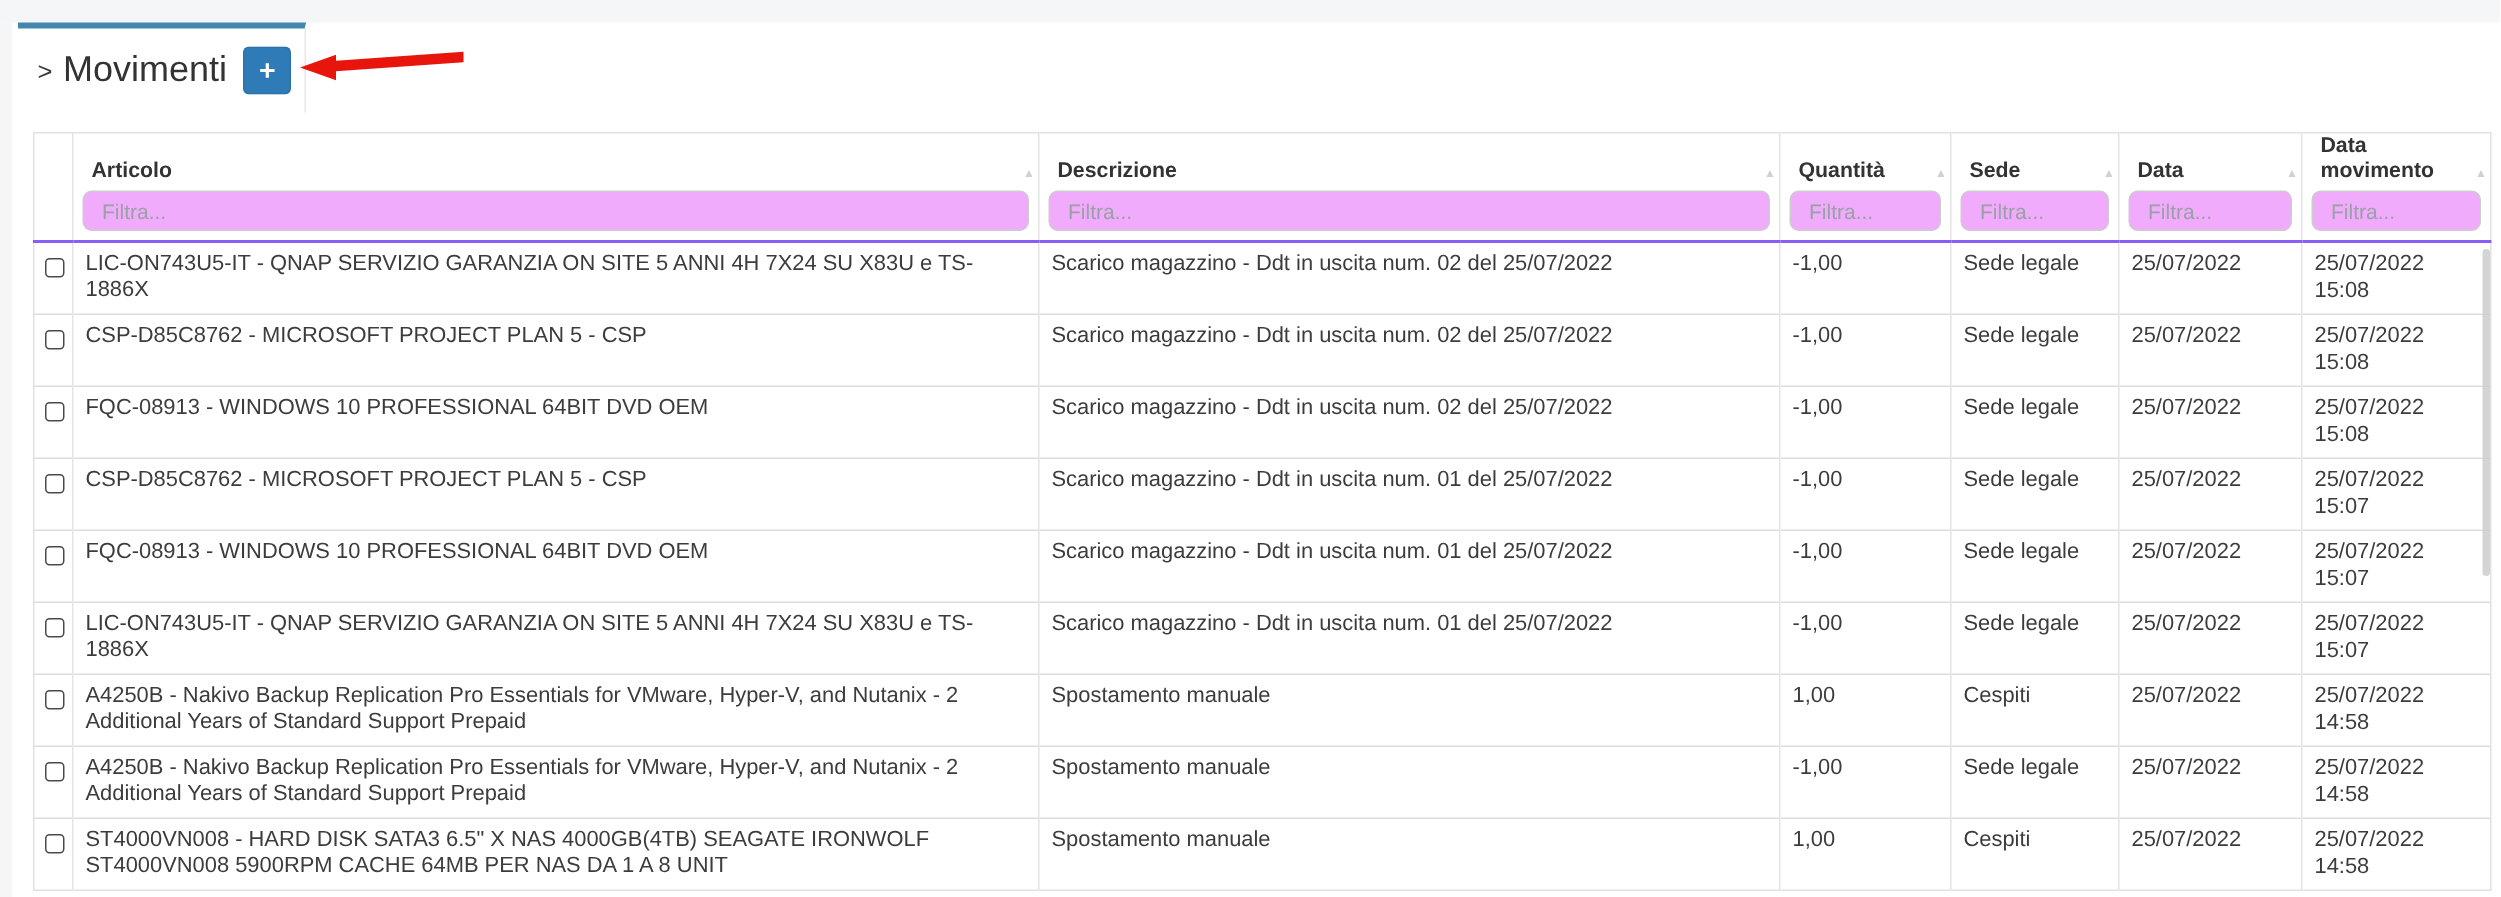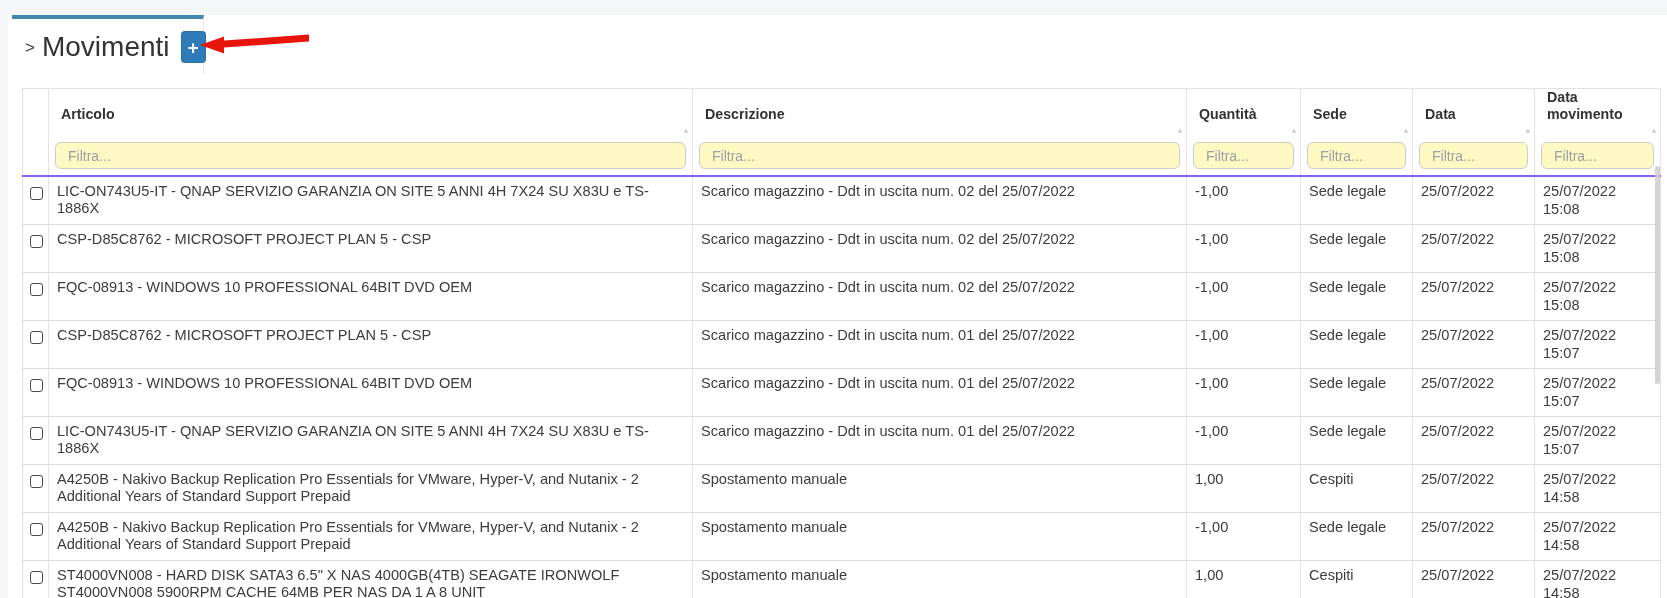--- a/index.html
+++ b/index.html
@@ -16,21 +16,21 @@
   .top-strip{position:absolute;left:0;top:0;width:1667px;height:15px;background:#f5f6f7;}
   .left-strip{position:absolute;left:0;top:15px;width:8px;height:583px;background:#f5f6f7;}
 
   
   .tab{
     position:absolute;left:12px;top:15px;width:192px;height:60px;background:#fff;
     border-top:4px solid var(--tab-accent);border-right:1px solid #e7e7e7;
     display:flex;align-items:center;padding-left:13px;cursor:pointer;
   }
   .tab-chevron{font-size:17px;color:#3a3a3a;margin-right:7px;margin-top:1px;}
-  .tab-title{font-size:28px;color:#333;}
+  .tab-title{font-size:24px;color:#333;}
   .add-btn{
     width:32px;height:32px;margin-left:11px;border:1px solid rgba(0,0,0,0.08);border-radius:4px;
     background:var(--add-button-bg);color:#fff;font-size:19px;font-weight:bold;
     display:flex;align-items:center;justify-content:center;cursor:pointer;line-height:1;
   }
   .annotation-arrow{position:absolute;left:196px;top:30px;pointer-events:none;}
 
   
   table.mov{
     position:absolute;left:22px;top:88px;width:1638px;
@@ -38,21 +38,21 @@
     border:1px solid #e2e2e2;
   }
   thead th{
     position:relative;vertical-align:bottom;padding:0 6px 6px 6px;text-align:left;
     border-left:1px solid #e4e4e4;border-bottom:2px solid #8b5cf6;height:69px;
   }
   thead th:first-child{border-left:none;}
   .th-label{font-weight:bold;font-size:14.2px;color:#333;margin:0 0 4px 6px;line-height:17px;}
   .filter{
     width:100%;height:27px;border:1px solid #ccc;border-radius:6px;padding:0 12px;
-    font-size:14px;color:#555;font-family:"Liberation Sans", sans-serif;outline:none;background:#fef9c3;margin-top:15px;
+    font-size:14px;color:#555;font-family:"Liberation Sans", sans-serif;outline:none;background:#f0abfc;
   }
   .filter::placeholder{color:#9aa0a6;}
   .caret{
     position:absolute;right:2px;bottom:40px;font-size:8px;color:#ccd2d8;cursor:pointer;line-height:8px;
   }
   tbody td{
     vertical-align:top;padding:6px 8px;font-size:14.6px;line-height:17px;color:#3c3c3c;
     border-left:1px solid #e4e4e4;border-top:1px solid #dddddd;height:45.5px;
   }
   tbody td:first-child{border-left:none;}

